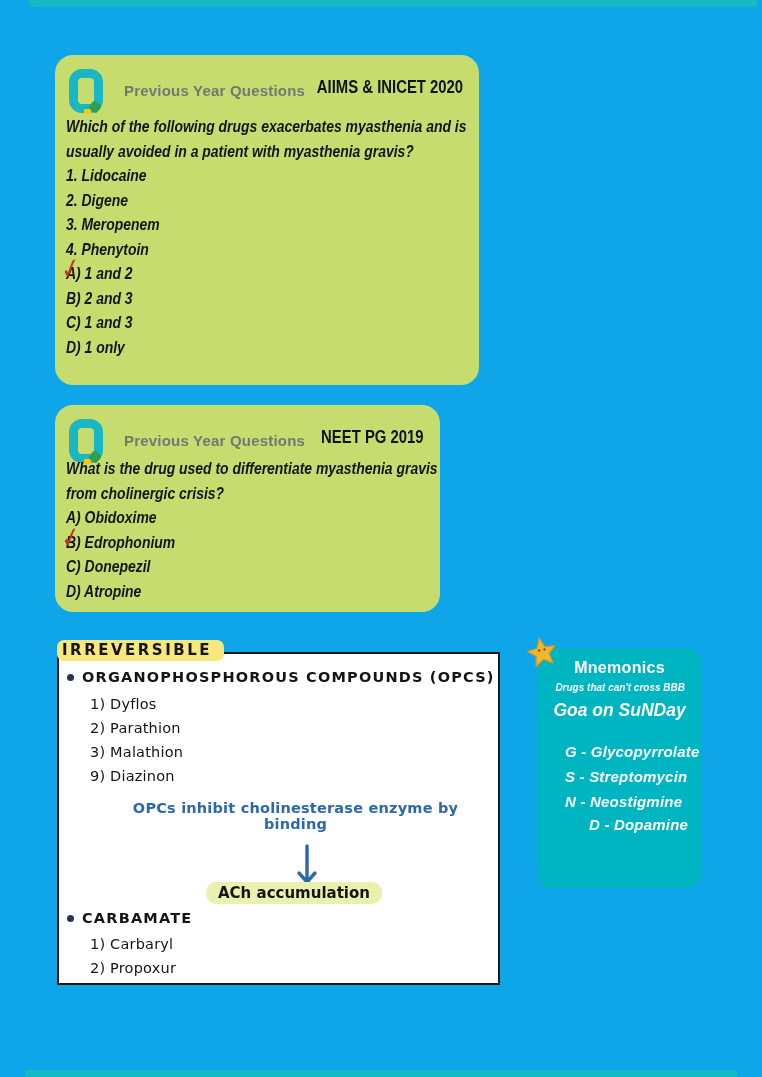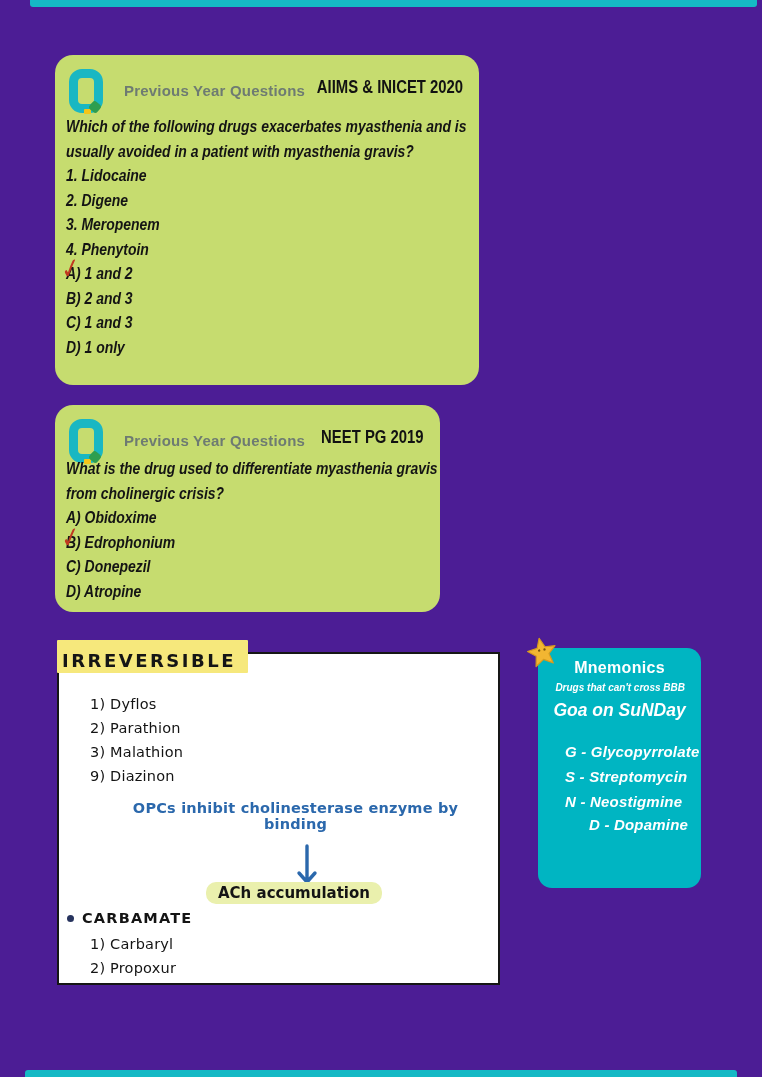--- a/index.html
+++ b/index.html
@@ -1,17 +1,17 @@
 <!DOCTYPE html>
 <html><head>
 <meta charset="utf-8">
 <style>
   * { margin:0; padding:0; box-sizing:border-box; }
   body { background:#ffffff; font-family:"Liberation Sans", sans-serif; }
-  .page { position:relative; width:762px; height:1077px; background:#4c1d95; overflow:hidden; }
+  .page { position:relative; width:762px; height:1077px; background:#0ea5e9; overflow:hidden; }
 
   
   .strip { position:absolute; background:#15b9c5; }
   .strip.top { left:30px; top:0; width:727px; height:7px; border-radius:0 0 3px 3px; }
   .strip.bottom { left:25px; top:1070px; width:712px; height:7px; border-radius:3px 3px 0 0; }
 
   
   .qbox { position:absolute; background:#c6dc6f; border-radius:18px; }
   .qbox1 { left:55px; top:55px; width:424px; height:330px; }
   .qbox2 { left:55px; top:405px; width:385px; height:207px; }
@@ -33,22 +33,22 @@
   .qbox2 .qbody { top:52px; }
   .qline { position:relative; height:24.5px; line-height:24.5px; font-size:17px;
            font-weight:700; font-style:italic; color:#141414; white-space:nowrap;
            transform:scaleX(0.82); transform-origin:0 50%; }
   .check { position:absolute; left:-6px; top:-5px; font-size:28px; font-weight:700;
            font-style:normal; color:#c13a20; transform:rotate(-10deg); z-index:2;
            font-family:"DejaVu Sans", sans-serif; }
 
   
   .irr-label { position:absolute; left:57px; top:640px; z-index:3; background:#f6e87c;
-               border-radius:1px; padding:10px 12px 2px 5px; font-family:"DejaVu Sans",sans-serif;
-               font-size:18px; font-weight:700; letter-spacing:2.5px; color:#151515; }
+               border-radius:7px; padding:1px 12px 2px 5px; font-family:"DejaVu Sans",sans-serif;
+               font-size:15px; font-weight:700; letter-spacing:2.5px; color:#151515; }
   .irr-box { position:absolute; left:57px; top:652px; width:443px; height:333px;
              border:2.5px solid #161616; background:#ffffff; }
   .hand { font-family:"DejaVu Sans", sans-serif; color:#141414; }
   .hand-head { position:absolute; left:8px; display:flex; align-items:center;
                font-size:14.5px; font-weight:700; letter-spacing:1.2px; }
   .bullet { width:7px; height:7px; border-radius:50%; background:#27335e;
             margin-right:8px; flex:0 0 auto; }
   .hand-item { position:absolute; left:31px; font-size:14.5px; letter-spacing:0.2px; }
   .note-line { position:absolute; left:45px; right:11px; text-align:center;
                font-family:"DejaVu Sans", sans-serif; font-size:14.5px; font-weight:600;
@@ -126,20 +126,24 @@
         <span>B) Edrophonium</span>
       </div>
       <div class="qline"><span>C) Donepezil</span></div>
       <div class="qline"><span>D) Atropine</span></div>
     </div>
   </section>
 
   <div class="irr-label">IRREVERSIBLE</div>
   <div class="irr-box">
 
+    <div class="hand hand-head" style="top:15px;">
+      <span class="bullet"></span>
+      <span>ORGANOPHOSPHOROUS COMPOUNDS (OPCS)</span>
+    </div>
     <div class="hand hand-item" style="top:42px;text-align:right;">1) Dyflos</div>
     <div class="hand hand-item" style="top:66px;">2) Parathion</div>
     <div class="hand hand-item" style="top:90px;">3) Malathion</div>
     <div class="hand hand-item" style="top:114px;">9) Diazinon</div>
 
     <div class="note-line" style="top:146px;">OPCs inhibit cholinesterase enzyme by binding</div>
 
     <div class="arrow-wrap">
       <svg width="24" height="46" viewBox="0 0 24 46">
         <path d="M12 2 L12 38 M4 29 L12 38 L20 29" fill="none" stroke="#2b68ac" stroke-width="3.4" stroke-linecap="round" stroke-linejoin="round"></path>

